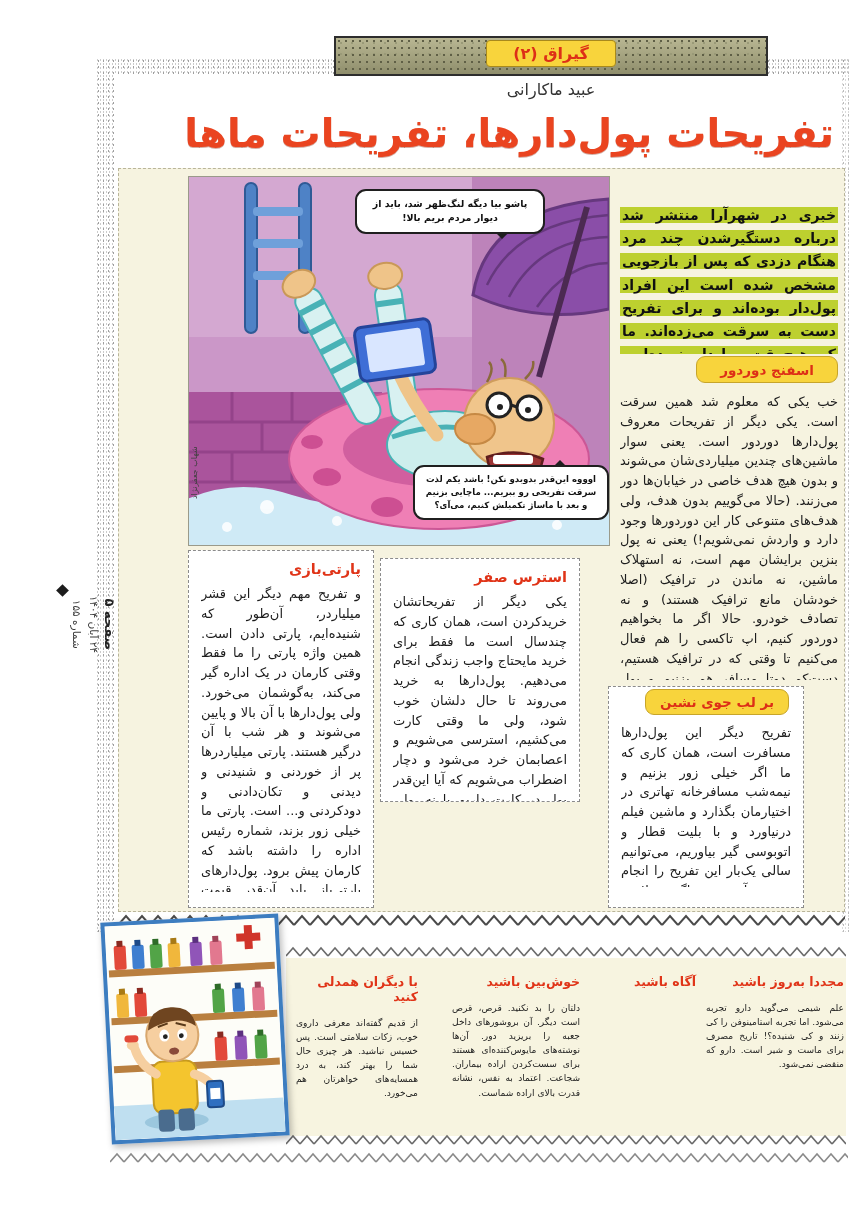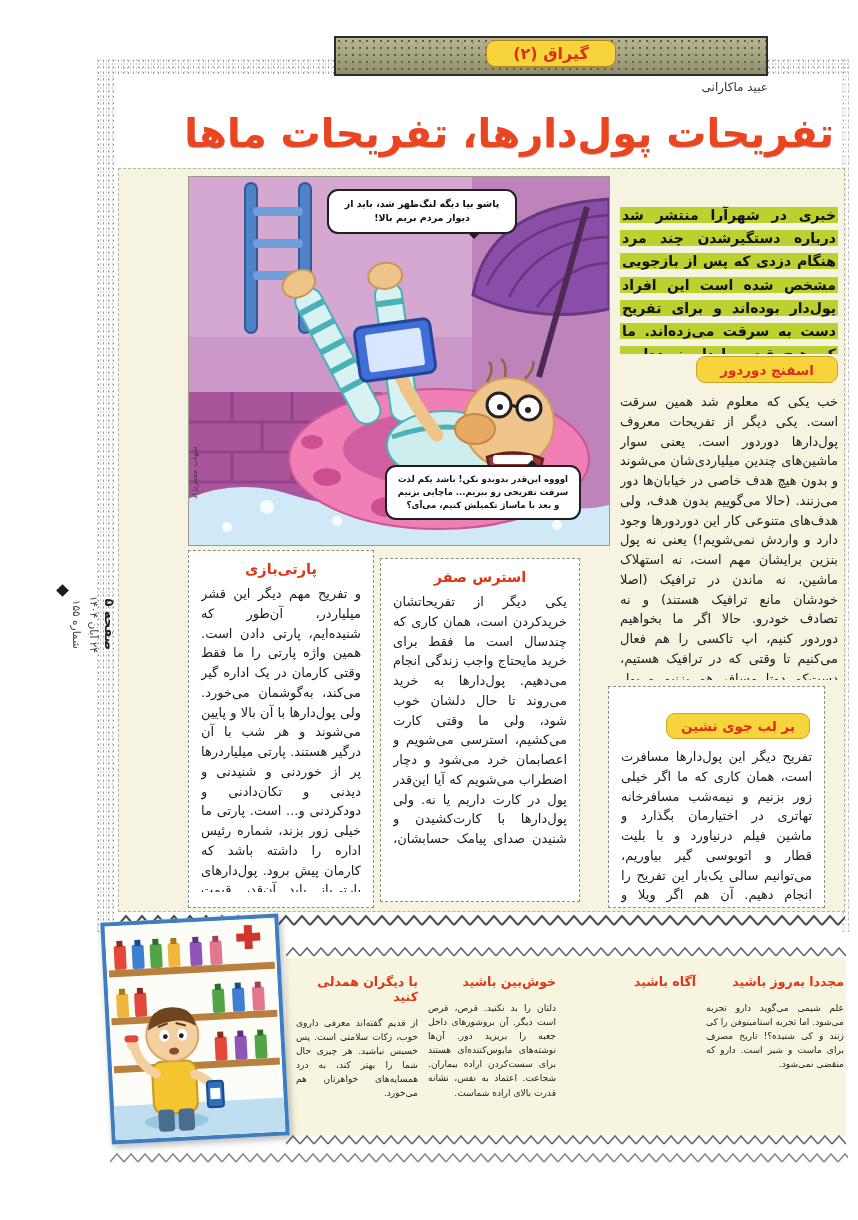--- a/index.html
+++ b/index.html
@@ -14,39 +14,39 @@
       radial-gradient(circle, #cccccc 0.7px, transparent 0.85px);
     background-size:5px 6px, 3px 4px; }
 
   
   .band { border:2px solid #2d2d2d;
     background:
       radial-gradient(circle at 3px 3px, #5f5f46 1.1px, transparent 1.3px),
       radial-gradient(circle at 5px 5px, #9a9a78 1.3px, transparent 1.5px),
       linear-gradient(#b9b793,#8f8e6c);
     background-size:7px 7px, 11px 11px, 100% 100%; }
-  .kicker { background:#f8d43c; border:1.5px solid #a8891c; border-radius:9px;
+  .kicker { background:#f8d43c; border:1.5px solid #a8891c; border-radius:4px;
     color:#dd2f17; font-weight:bold; font-size:16px; padding:3px 26px; white-space:nowrap; }
-  .author { text-align:right; font-size:12px; color:#333; letter-spacing:1px; }
+  .author { text-align:center; font-size:16px; color:#333; letter-spacing:1px; }
 
   .headline { color:#ea4420; font-weight:bold; font-size:40px; text-align:center;
     text-shadow:0 1px 0 rgba(125,25,0,.35); white-space:nowrap;padding-left:31px; }
 
   .panel { background:#f6f3e0; border:1px dashed #b9b59a; }
   .box { background:#fff; border:1.5px dashed #8b8b8b; padding:10px 12px; overflow:hidden; }
-  .sec-title { color:#e03418; font-weight:bold; font-size:14.5px; text-align:center; margin-bottom:7px; }
+  .sec-title { color:#e03418; font-weight:bold; font-size:14.5px; margin-bottom:7px; }
   .pill { background:#f8d43c; color:#dd2f17; font-weight:bold; font-size:13.5px;
     border:1px solid #c7a52a; border-radius:9px; display:flex; align-items:center; justify-content:center; }
   .body-text { font-size:13px; line-height:1.52; text-align:justify; color:#1c1c1c; overflow:hidden; }
   .intro { font-size:14px; line-height:1.66; text-align:justify; font-weight:700; color:#111; }
   .hl { background:#bdd02f; padding:0 2px; box-decoration-break:clone; -webkit-box-decoration-break:clone; }
 
   .cartoon { background:#cb97c8; border:1px solid #9a9a8a; overflow:hidden; }
   .bubble { position:absolute; background:#fff; border:2px solid #1f1f1f; border-radius:11px;
-    padding:6px 8px; text-align:center; font-weight:600; color:#111; }
+    padding:6px 8px; text-align:center; font-weight:600; color:#111;margin-left:28px; }
   .bubble::after { content:""; position:absolute; width:0; height:0; border:7px solid transparent; }
   .bubble-top::after { bottom:-14px; right:34px; border-top-color:#1f1f1f; }
   .bubble-bottom::after { top:-14px; right:40px; border-bottom-color:#1f1f1f; }
   .sig { position:absolute; left:10px; bottom:46px; transform:rotate(-90deg);
     transform-origin:left bottom; font-size:8px; color:#3f3f3f; white-space:nowrap; }
 
   .edition { transform:rotate(90deg); text-align:center; color:#3c3c3c; }
   .edition .pg { font-weight:bold; font-size:13px; color:#222; }
   .edition .dt, .edition .iss { font-size:10.5px; line-height:1.6; }
   .diamond { width:9px; height:9px; background:#1c1c1c; transform:rotate(45deg); }
@@ -170,26 +170,26 @@
     <div class="sig">شهاب جعفرنژاد</div>
   </div>
 
   <div class="abs intro" style="left:620px;top:204px;width:218px;height:150px;overflow:hidden">
     <span class="hl">خبری در شهرآرا منتشر شد درباره دستگیرشدن چند مرد هنگام دزدی که پس از بازجویی مشخص شده است این افراد پول‌دار بوده‌اند و برای تفریح دست به سرقت می‌زده‌اند. ما که هیچ‌وقت پول‌دار نبوده‌ایم، ولی می‌توان تصور کرد که تفریحات بعضی از این پول‌دارها، از سر بیکاری، چه‌کارهایی است.</span>
   </div>
 
   <div class="abs pill" style="left:696px;top:356px;width:142px;height:27px">اسفنج دوردور</div>
   <div class="abs body-text" style="left:620px;top:392px;width:218px;height:288px">خب یکی که معلوم شد همین سرقت است. یکی دیگر از تفریحات معروف پول‌دارها دوردور است. یعنی سوار ماشین‌های چندین میلیاردی‌شان می‌شوند و بدون هیچ هدف خاصی در خیابان‌ها دور می‌زنند. (حالا می‌گوییم بدون هدف، ولی هدف‌های متنوعی کار این دوردورها وجود دارد و واردش نمی‌شویم!) یعنی نه پول بنزین برایشان مهم است، نه استهلاک ماشین، نه ماندن در ترافیک (اصلا خودشان مانع ترافیک هستند) و نه تصادف خودرو. حالا اگر ما بخواهیم دوردور کنیم، اپ تاکسی را هم فعال می‌کنیم تا وقتی که در ترافیک هستیم، دست‌کم دوتا مسافر هم بزنیم و پول بنزین و لنت ترمز را دربیاوریم. فکر می‌کنید چرا ما آن اسفنج‌های دور ماشین را نمی‌کنیم؟ برای همین ضربه‌گرفتن‌ها در دوردورکردن‌های توی ترافیک است که کسی بهمان نمالد!</div>
 
-  <div class="abs box" style="left:380px;top:558px;width:200px;height:344px">
+  <div class="abs box" style="left:380px;top:558px;width:200px;height:244px">
     <div class="sec-title">استرس صفر</div>
     <div class="body-text" style="height:256px">یکی دیگر از تفریحاتشان خریدکردن است، همان کاری که چندسال است ما فقط برای خرید مایحتاج واجب زندگی انجام می‌دهیم. پول‌دارها به خرید می‌روند تا حال دلشان خوب شود، ولی ما وقتی کارت می‌کشیم، استرسی می‌شویم و اعصابمان خرد می‌شود و دچار اضطراب می‌شویم که آیا این‌قدر پول در کارت داریم یا نه. ولی پول‌دارها با کارت‌کشیدن و شنیدن صدای پیامک حسابشان، یک جان به جان‌هایشان اضافه می‌شود و پوستشان دو درجه صاف‌تر می‌شود و اصلا تمدد اعصاب می‌کنند. بعید نیست پول‌دارها حتی پیامک حسابشان هم فعال نباشد، چون آن‌قدر پول دارند که خیالشان راحت است مبلغ کم نمی‌شود. البته ما هم هنگام کارت‌کشیدن نگران اضافه‌شدن مبلغ نیستیم، چون می‌دانیم آن مقدار پول در حسابمان نیست اصلا!</div>
   </div>
 
-  <div class="abs box" style="left:608px;top:686px;width:217px;height:222px;padding:24px 12px">
+  <div class="abs box" style="left:608px;top:686px;width:196px;height:222px;padding:0 12px">
     <div class="pill" style="width:144px;height:26px;margin:2px 2px 8px auto">بر لب جوی نشین</div>
     <div class="body-text" style="height:164px">تفریح دیگر این پول‌دارها مسافرت است، همان کاری که ما اگر خیلی زور بزنیم و نیمه‌شب مسافرخانه تهاتری در اختیارمان بگذارد و ماشین فیلم درنیاورد و با بلیت قطار و اتوبوسی گیر بیاوریم، می‌توانیم سالی یک‌بار این تفریح را انجام دهیم. آن هم اگر ویلا و مسافرخانه ارزان گیرمان نیاید. خدا برکت بدهد به چادر مسافرتی و گاز پیک‌نیکی و لب جوی آب کنار پیاده‌رو!</div>
   </div>
 
   <div class="abs box" style="left:188px;top:550px;width:186px;height:358px">
     <div class="sec-title">پارتی‌بازی</div>
     <div class="body-text" style="height:308px">و تفریح مهم دیگر این قشر میلیاردر، آن‌طور که شنیده‌ایم، پارتی دادن است. همین واژه پارتی را ما فقط وقتی کارمان در یک اداره گیر می‌کند، به‌گوشمان می‌خورد. ولی پول‌دارها با آن بالا و پایین می‌شوند و هر شب با آن درگیر هستند. پارتی میلیاردرها پر از خوردنی و شنیدنی و دیدنی و تکان‌دادنی و دودکردنی و... است. پارتی ما خیلی زور بزند، شماره رئیس اداره را داشته باشد که کارمان پیش برود. پول‌دارهای پارتی‌باز باید آن‌قدر قیمت میوه و جوجه و مرغ و گوشت را ندانند. اصلا یادمان نمی‌آید آخرین باری که مهمانی رفتیم کی بود. ما باید دربه‌در دنبال یک پارتی باشیم که کارمان زودتر انجام شود، اما این پول‌دارها هر شب پارتی دارند و حتی خودشان پارتی امثال ما می‌شوند.</div>
   </div>
 
   <div class="abs diamond" style="left:58px;top:586px"></div>
@@ -226,21 +226,21 @@
     <rect width="560" height="12" fill="url(#zzC)"></rect>
   </svg>
 
   <div class="abs" style="left:706px;top:974px;width:138px;height:158px">
     <div class="fc-title">مجددا به‌روز باشید</div>
     <div class="fc-body" style="height:132px">علم شیمی می‌گوید دارو تجربه می‌شود. اما تجربه استامینوفن را کی زنند و کی شنیده؟! تاریخ مصرف برای ماست و شیر است. دارو که منقضی نمی‌شود.</div>
   </div>
   <div class="abs" style="left:566px;top:974px;width:130px;height:158px">
     <div class="fc-title">آگاه باشید</div>
   </div>
-  <div class="abs" style="left:428px;top:974px;width:128px;height:158px">
+  <div class="abs" style="left:452px;top:974px;width:128px;height:158px">
     <div class="fc-title">خوش‌بین باشید</div>
     <div class="fc-body" style="height:132px">دلتان را بد نکنید. قرص، قرص است دیگر. آن بروشورهای داخل جعبه را بریزید دور. آن‌ها نوشته‌های مایوس‌کننده‌ای هستند برای سست‌کردن اراده بیماران. شجاعت. اعتماد به نفس، نشانه قدرت بالای اراده شماست.</div>
   </div>
   <div class="abs" style="left:296px;top:974px;width:122px;height:158px">
     <div class="fc-title">با دیگران همدلی کنید</div>
     <div class="fc-body" style="height:132px">از قدیم گفته‌اند معرفی داروی خوب، زکات سلامتی است. پس خسیس نباشید. هر چیزی حال شما را بهتر کند، به درد همسایه‌های خواهرتان هم می‌خورد.</div>
   </div>
 
   <div class="abs pharmacy" style="left:106px;top:918px;width:178px;height:222px">
     <svg viewBox="0 0 170 214" width="170" height="214">

